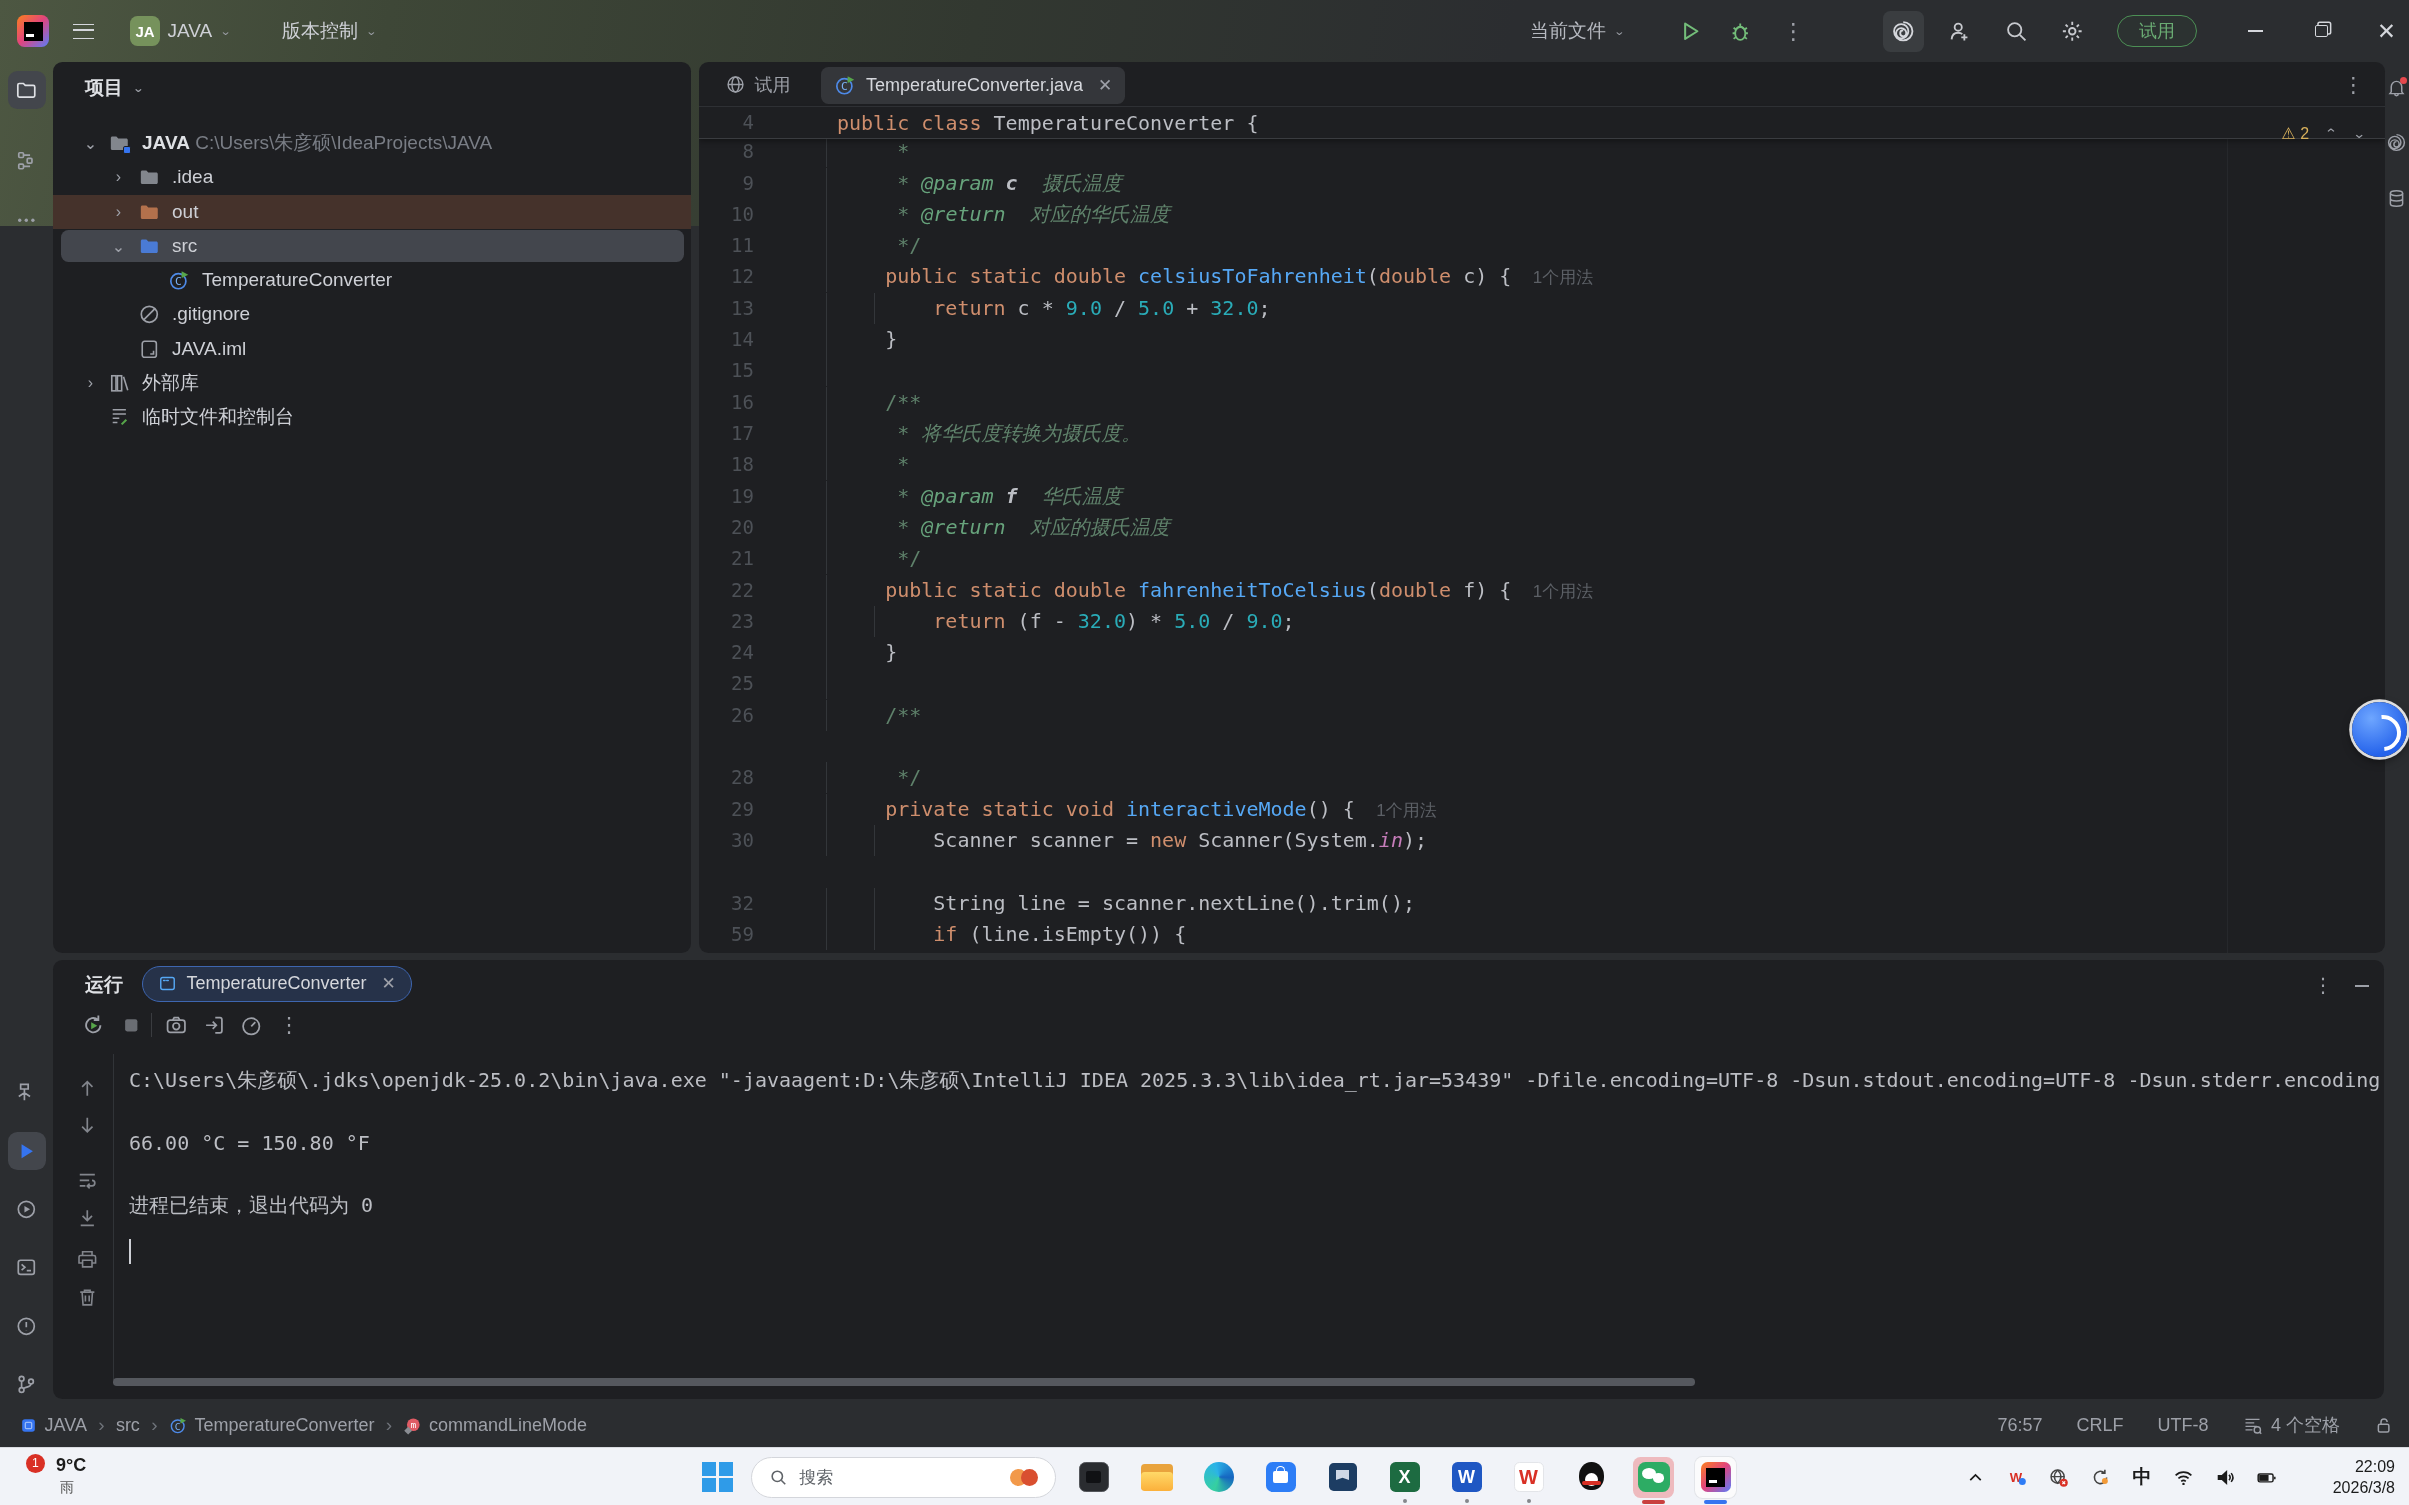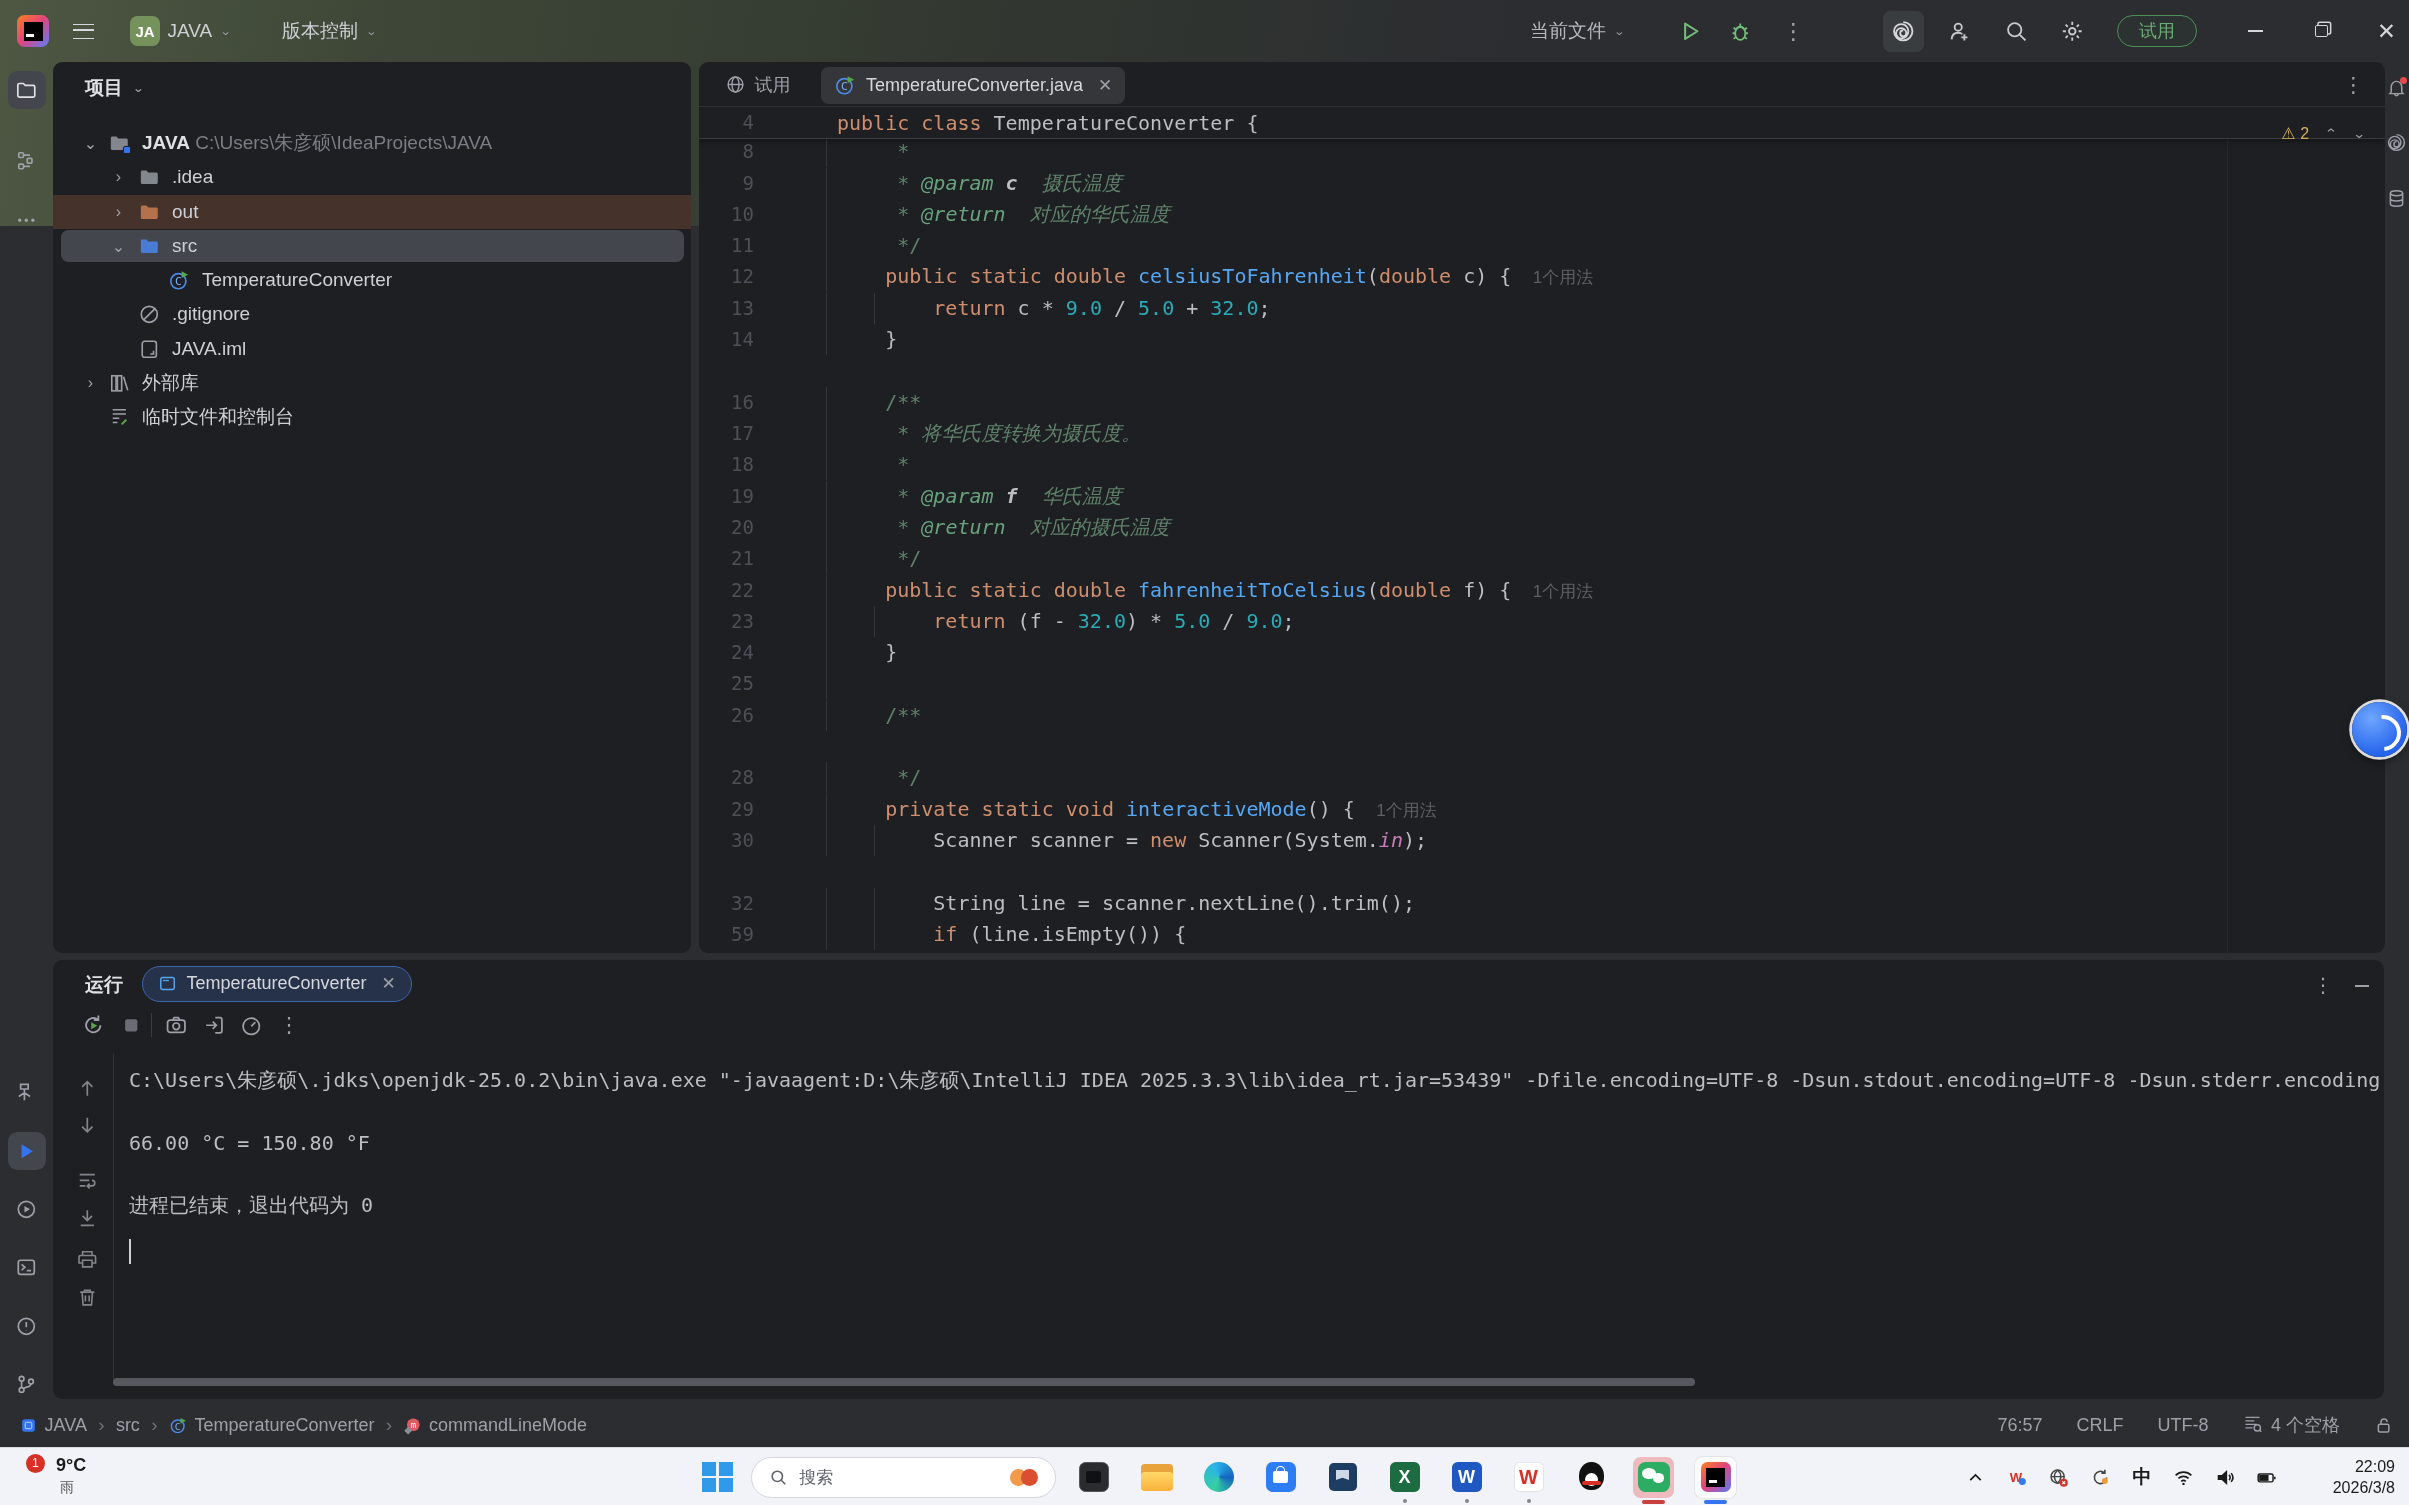--- a/index.html
+++ b/index.html
@@ -450,20 +450,25 @@
           <span class="guide" style="left:127px"></span>
           <span class="guide" style="left:175px"></span>
           <span class="gutter-num">13</span>
           <pre><span class="pln">        </span><span class="kw">return</span><span class="pln"> c * </span><span class="num">9.0</span><span class="pln"> / </span><span class="num">5.0</span><span class="pln"> + </span><span class="num">32.0</span><span class="pln">;</span></pre>
         </div>
         <div class="code-line" style="top:185px">
           <span class="guide" style="left:127px"></span>
           <span class="gutter-num">14</span>
           <pre><span class="pln">    }</span></pre>
         </div>
+        <div class="code-line" style="top:216px">
+          <span class="guide" style="left:127px"></span>
+          <span class="gutter-num">15</span>
+          <pre></pre>
+        </div>
         <div class="code-line" style="top:248px">
           <span class="guide" style="left:127px"></span>
           <span class="gutter-num">16</span>
           <pre><span class="cmt">    /**</span></pre>
         </div>
         <div class="code-line" style="top:279px">
           <span class="guide" style="left:127px"></span>
           <span class="gutter-num">17</span>
           <pre><span class="cmt">     * </span><span class="cmti">将华氏度转换为摄氏度。</span></pre>
         </div>
@@ -648,21 +653,21 @@
               <rect x="3" y="15" width="7" height="7" fill="#8a8d93" transform="rotate(45 6.5 18.5)"></rect>
             </svg>
           </span>
           <span>commandLineMode</span>
         </span>
       </div>
     <div class="sb-right">
       <span>76:57</span>
       <span>CRLF</span>
       <span>UTF-8</span>
-      <span style="display:flex;align-items:flex-start;gap:7.5px">
+      <span style="display:flex;align-items:center;gap:7.5px">
         <span class="sb-ic">
             <svg viewBox="0 0 24 24" fill="none" stroke="#9da0a8" stroke-width="1.6">
               <path d="M4 5h16 M4 9h10 M4 13h13 M4 17h8"></path>
               <circle cx="17.5" cy="17" r="3.6"></circle>
               <path d="M20 19.5 L22 21.5"></path>
             </svg>
           </span>
         <span>4 个空格</span>
       </span>
       <span class="sb-ic">

